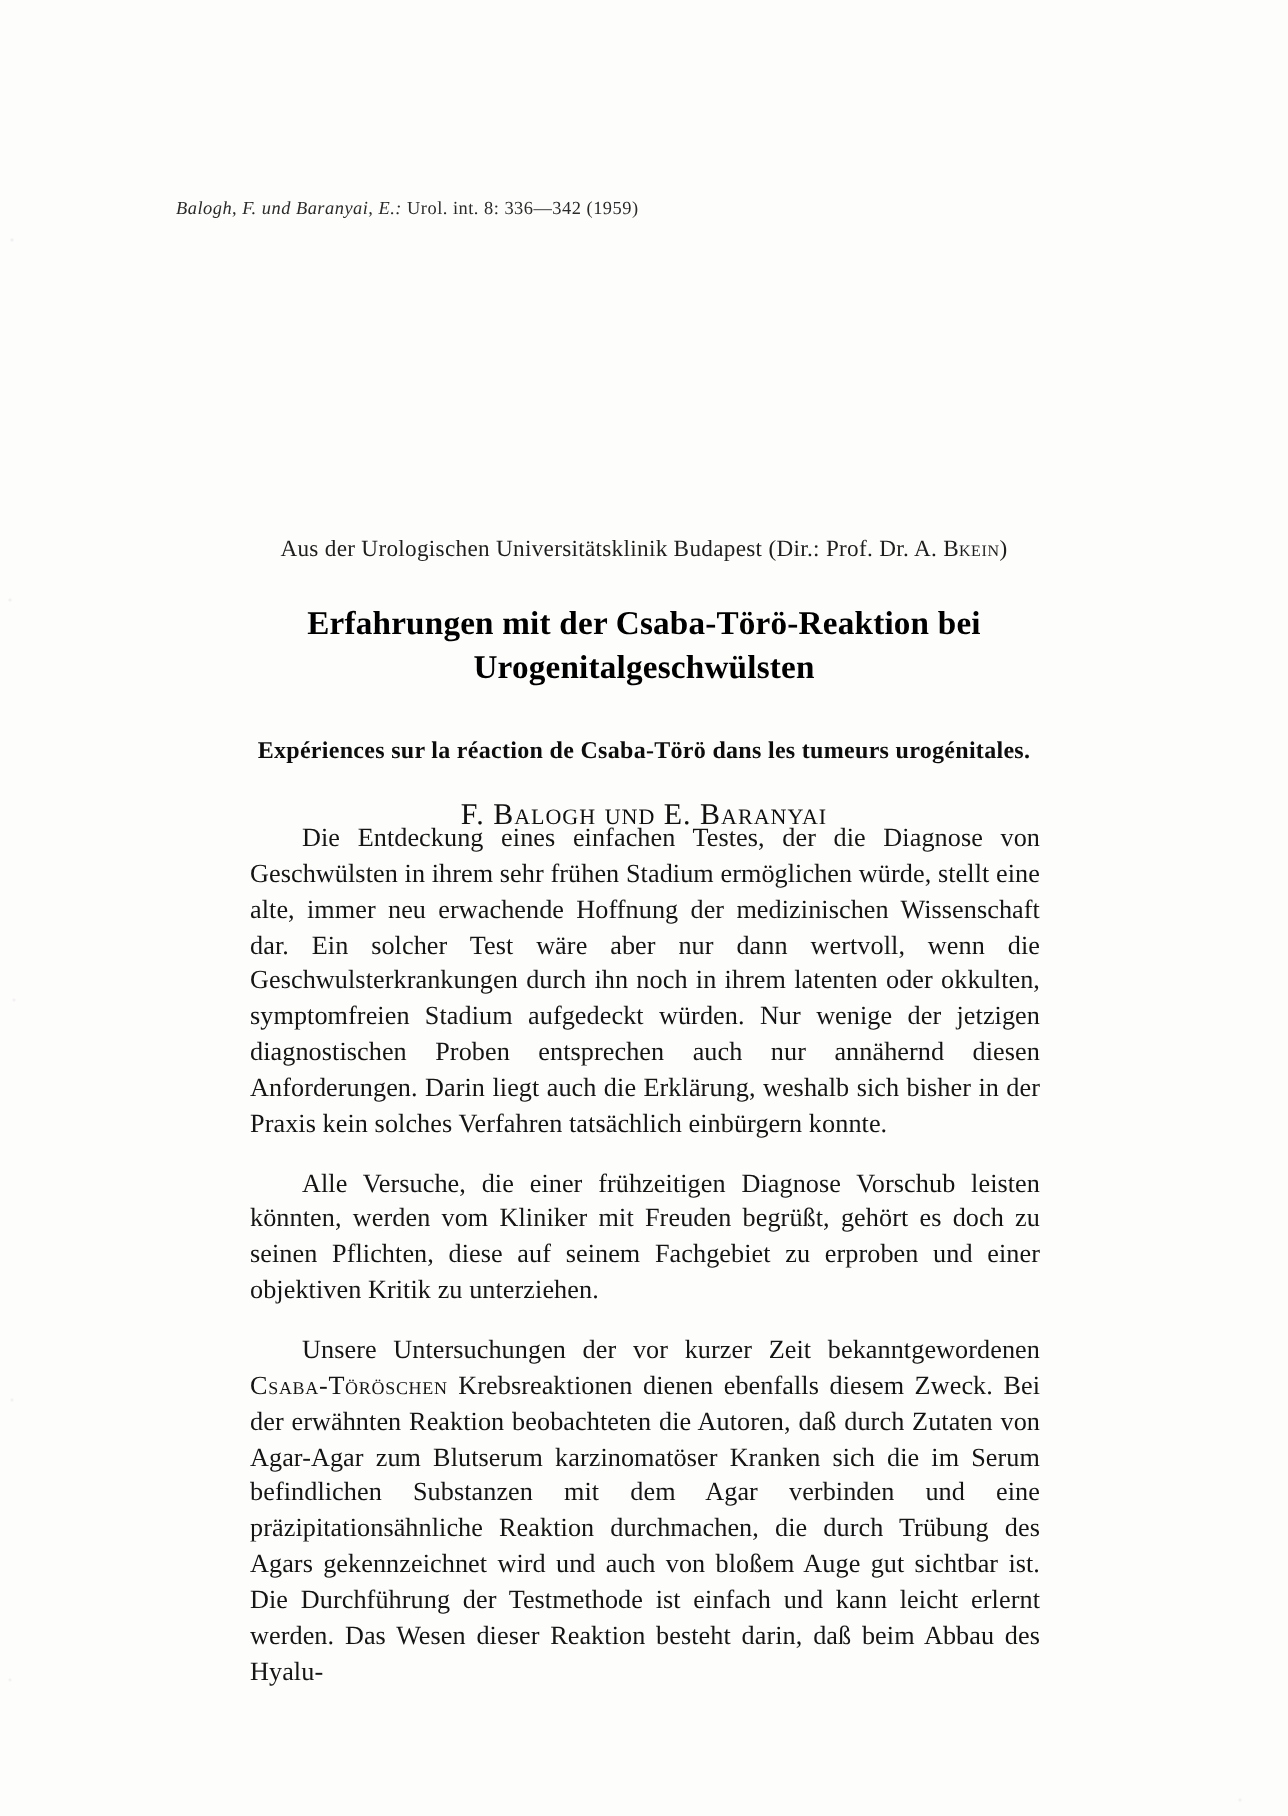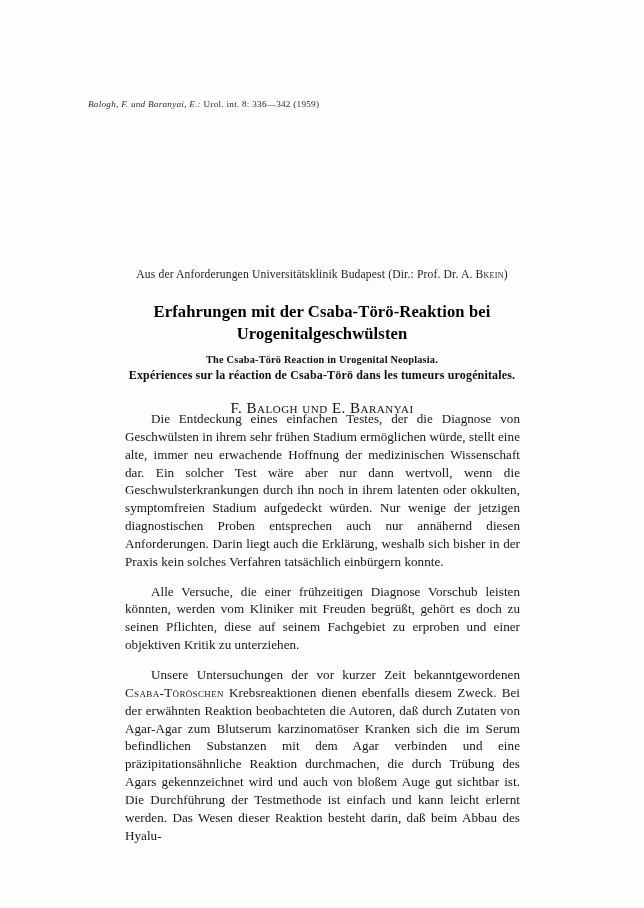--- a/index.html
+++ b/index.html
@@ -72,21 +72,21 @@
     font-variant: small-caps;
     letter-spacing: 0.3px;
   }
 
   .title-main {
     font-size: 16.6px;
     font-weight: bold;
     line-height: 1.33;
     letter-spacing: 0.1px;
     color: #000;
-    margin: 0 auto 9px;
+    margin: 0 auto 23px;
     width: 400px;
   }
 
   .title-en {
     font-size: 10.3px;
     font-weight: bold;
     letter-spacing: 0.2px;
     color: #0d0d0d;
     margin-bottom: 3px;
   }
@@ -139,25 +139,24 @@
 <div class="page">
 
   <div class="scan-noise"></div>
 
   <div class="running-head">
     <span>Balogh, F. und Baranyai, E.:</span><span class="rh-roman"> Urol. int. 8: 336—342 (1959)</span>
   </div>
 
   <div class="masthead">
 
-    <div class="institute-line"><span>Aus der Anforderungen Universitätsklinik Budapest (Dir.: Prof. Dr. A. B</span><span class="smallcaps">kein</span><span>)</span></div>
+    <div class="institute-line"><span>Aus der Urologischen Universitätsklinik Budapest (Dir.: Prof. Dr. A. B</span><span class="smallcaps">kein</span><span>)</span></div>
 
     <h1 class="title-main">Erfahrungen mit der Csaba-Törö-Reaktion bei Urogenitalgeschwülsten</h1>
 
-    <div class="title-en">The Csaba-Törö Reaction in Urogenital Neoplasia.</div>
 
     <div class="title-fr">Expériences sur la réaction de Csaba-Törö dans les tumeurs urogénitales.</div>
 
     <div class="authors">F. Balogh und E. Baranyai</div>
   </div>
 
   <div class="body-text">
 
     <p class="para">Die Entdeckung eines einfachen Testes, der die Diagnose von Geschwülsten in ihrem sehr frühen Stadium ermöglichen würde, stellt eine alte, immer neu erwachende Hoffnung der medizinischen Wissenschaft dar. Ein solcher Test wäre aber nur dann wertvoll, wenn die Geschwulsterkrankungen durch ihn noch in ihrem latenten oder okkulten, symptomfreien Stadium aufgedeckt würden. Nur wenige der jetzigen diagnostischen Proben entsprechen auch nur annähernd diesen Anforderungen. Darin liegt auch die Erklärung, weshalb sich bisher in der Praxis kein solches Verfahren tatsächlich einbürgern konnte.</p>
 

